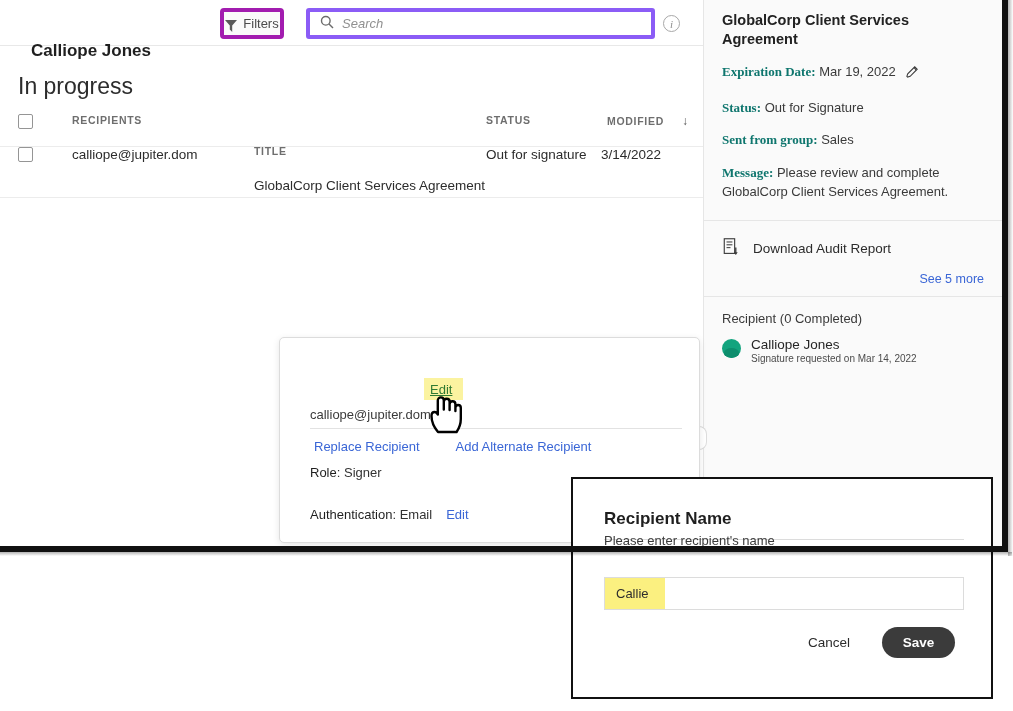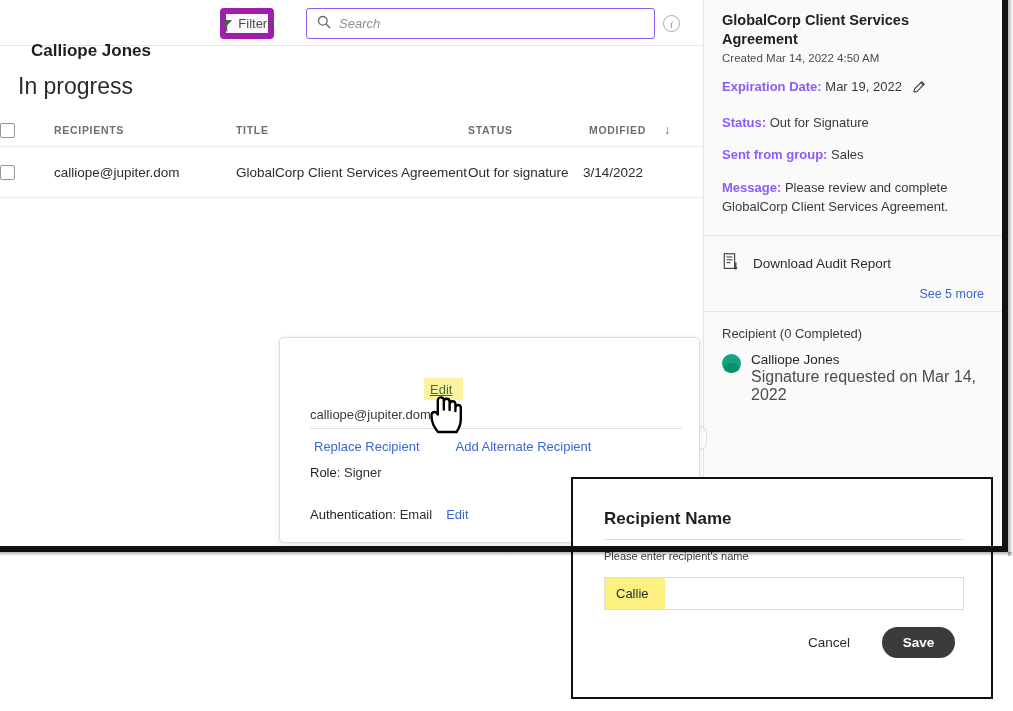--- a/index.html
+++ b/index.html
@@ -57,22 +57,22 @@
     position: absolute;
     left: 0; top: 0;
     width: 703px; height: 46px;
     border-bottom: 1px solid #e8e8e8;
     background: #ffffff;
   }
 
   .filters-btn {
     position: absolute;
     left: 220px; top: 8px;
-    width: 54px; height: 31px;
-    border: 6px solid #a21caf;
+    width: 64px; height: 31px;
+    border: 4px solid #a21caf;
     border-radius: 4px;
     background: #fafafa;
     display: flex;
     align-items: center;
     justify-content: center;
     gap: 6px;
     cursor: pointer;
   }
   .filters-btn .label {
     font-size: 13px;
@@ -80,21 +80,21 @@
   }
   .funnel {
     width: 12px; height: 12px;
     display: block;
   }
 
   .search-box {
     position: absolute;
     left: 306px; top: 8px;
     width: 349px; height: 31px;
-    border: 1px solid #8b5cf6;
+    border: 4px solid #8b5cf6;
     border-radius: 3px;
     background: #ffffff;
     display: flex;
     align-items: center;
     padding-left: 10px;
     gap: 8px;
   }
   .search-input-real {
     border: 0; outline: 0; background: transparent;
     font-size: 13px; color: #333;
@@ -126,29 +126,30 @@
   }
 
   
   .table {
     position: absolute;
     left: 0; top: 114px;
     width: 703px;
   }
   .thead, .trow {
     display: flex;
-    align-items: center;
+    align-items: flex-start;
     border-bottom: 1px solid #ececec;
+    padding-left: 18px;
   }
   .thead { height: 33px; }
   .trow  { height: 51px; }
 
   .cell-check { width: 54px; flex: 0 0 54px; }
   .cell-recip { width: 182px; flex: 0 0 182px; }
-  .cell-title { width: 232px; flex: 0 0 232px; }
+  .cell-title { width: 232px; flex: 0 0 232px; margin-top: 31px; }
   .cell-status{ width: 115px; flex: 0 0 115px; }
   .cell-mod   { width: 100px; flex: 0 0 100px; }
 
   .thead .cell-recip, .thead .cell-title,
   .thead .cell-status, .thead .cell-mod {
     font-size: 10.5px;
     letter-spacing: 0.7px;
     color: #6e6e6e;
     font-weight: 700;
   }
@@ -193,21 +194,21 @@
     font-size: 11.5px;
     color: #4c4c4c;
     margin-top: 3px;
   }
   .kv {
     margin-top: 14px;
     font-size: 13px;
     color: #333;
     line-height: 1.45;
   }
-  .kv b { font-weight: 700; color: #8b5cf6; }
+  .kv b { font-weight: 700; color: #0f766e; font-family: Liberation Serif, serif; }
   .kv .val { color: #3a3a3a; }
   .pencil {
     display: inline-block;
     vertical-align: -3px;
     margin-left: 6px;
     cursor: pointer;
   }
   .rail-meta-pad { padding-bottom: 18px; }
 
   .actions-head {
@@ -258,21 +259,21 @@
   }
   .avatar::after {
     content: "";
     position: absolute;
     left: 2px; bottom: 0;
     width: 15px; height: 10px;
     background: #0d8e6d;
     border-radius: 50% 50% 0 0;
   }
   .recip-name { font-size: 13.5px; color: #262626; }
-  .recip-sub  { font-size: 16px; color: #4c4c4c; margin-top: 1px; }
+  .recip-sub  { font-size: 10px; color: #4c4c4c; margin-top: 1px; }
 
   
   .recip-card {
     position: absolute;
     left: 279px; top: 337px;
     width: 421px; height: 206px;
     background: #ffffff;
     border: 1px solid #dcdcdc;
     border-radius: 5px;
     box-shadow: 0 2px 7px rgba(0,0,0,0.10);
@@ -375,22 +376,22 @@
     color: #1f1f1f;
   }
   .modal-rule {
     position: absolute;
     left: 31px; top: 60px;
     width: 360px; height: 1px;
     background: #dcdcdc;
   }
   .modal-sub {
     position: absolute;
-    left: 31px; top: 71px;
-    font-size: 11px;
+    left: 31px; top: 54px;
+    font-size: 13px;
     color: #3a3a3a;
   }
   .modal-input {
     position: absolute;
     left: 31px; top: 98px;
     width: 360px; height: 33px;
     border: 1px solid #dcdcdc;
     background: #ffffff;
   }
   .modal-input-hl {
@@ -485,21 +486,20 @@
         <div class="cell-status">Out for signature</div>
         <div class="cell-mod">3/14/2022</div>
       </div>
     </div>
   </div>
 
   <div class="rail">
 
     <div class="rail-section rail-meta-pad">
       <div class="agr-title">GlobalCorp Client Services Agreement</div>
-      <div class="agr-created">Created Mar 14, 2022 4:50 AM</div>
 
       <div class="kv">
         <b>Expiration Date:</b>
         <span class="val">Mar 19, 2022</span>
         <span class="pencil">
           <svg viewBox="0 0 16 16" width="15" height="15">
             <path d="M2 13.2 L2.9 10.5 L10.4 3 L13 5.6 L5.5 13.1 L2.8 14 Z" fill="none" stroke="#3c3c3c" stroke-width="1.15"></path>
             <line x1="9.6" y1="3.9" x2="12.1" y2="6.4" stroke="#3c3c3c" stroke-width="1.15"></line>
           </svg>
         </span>

